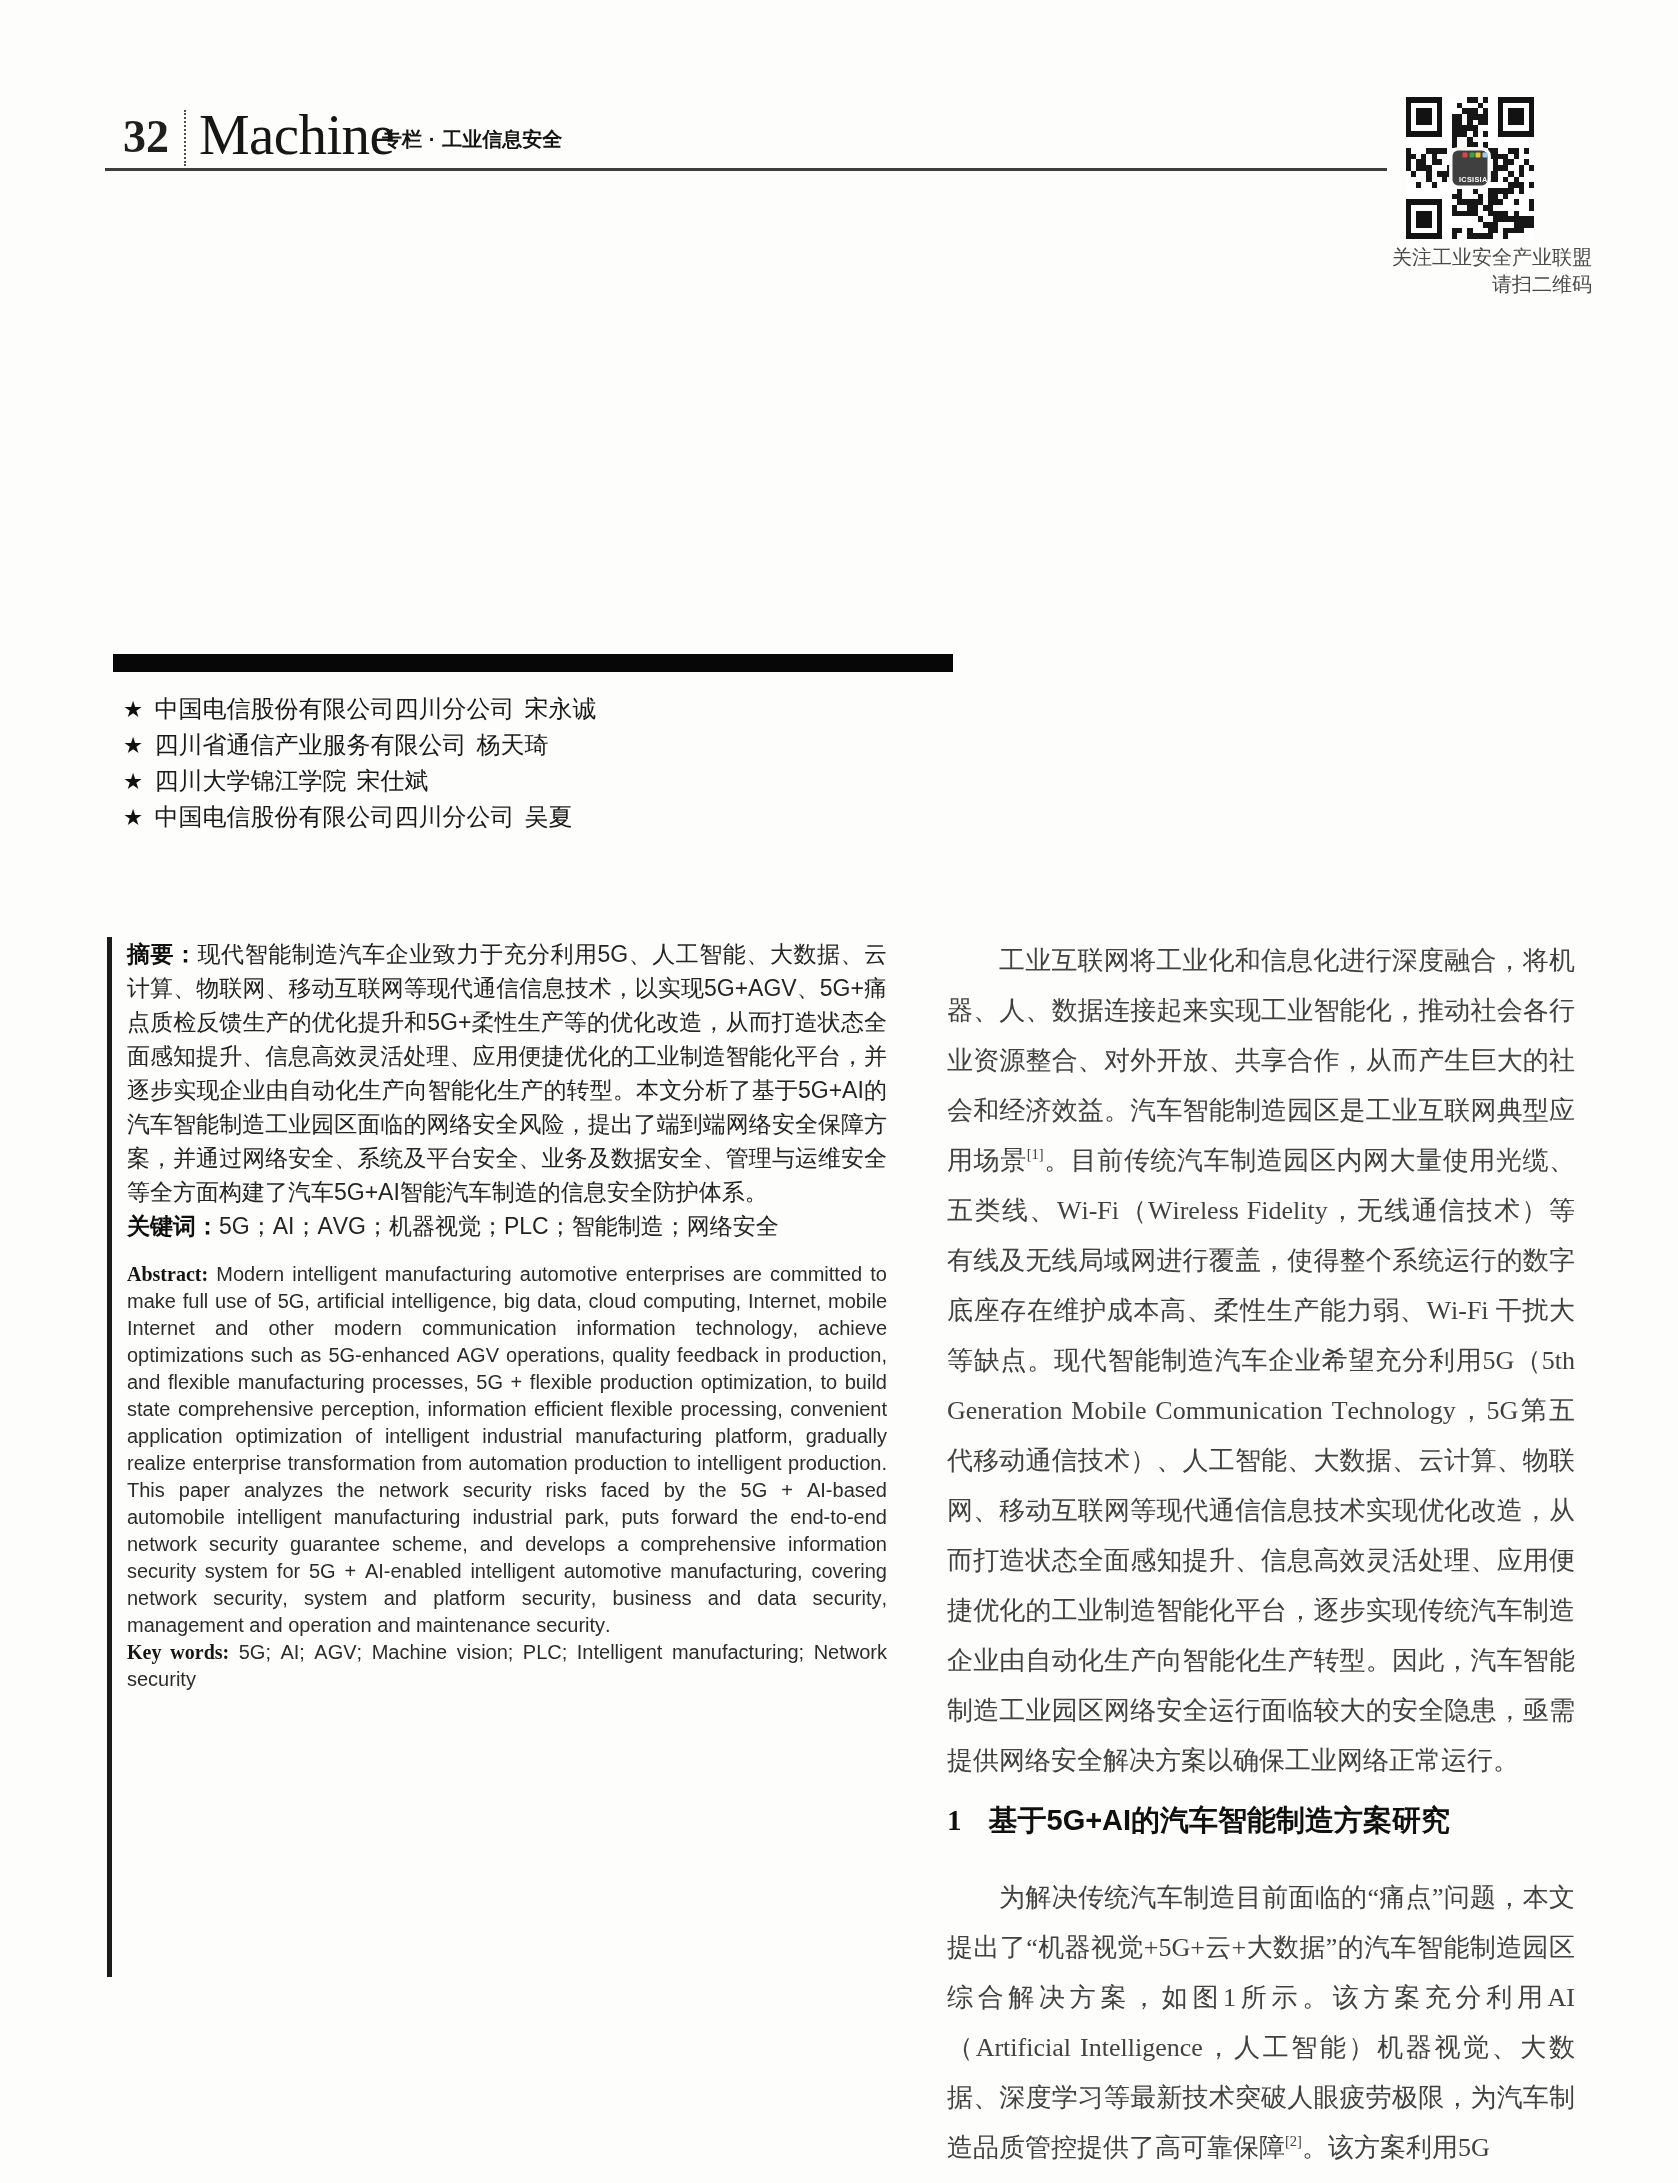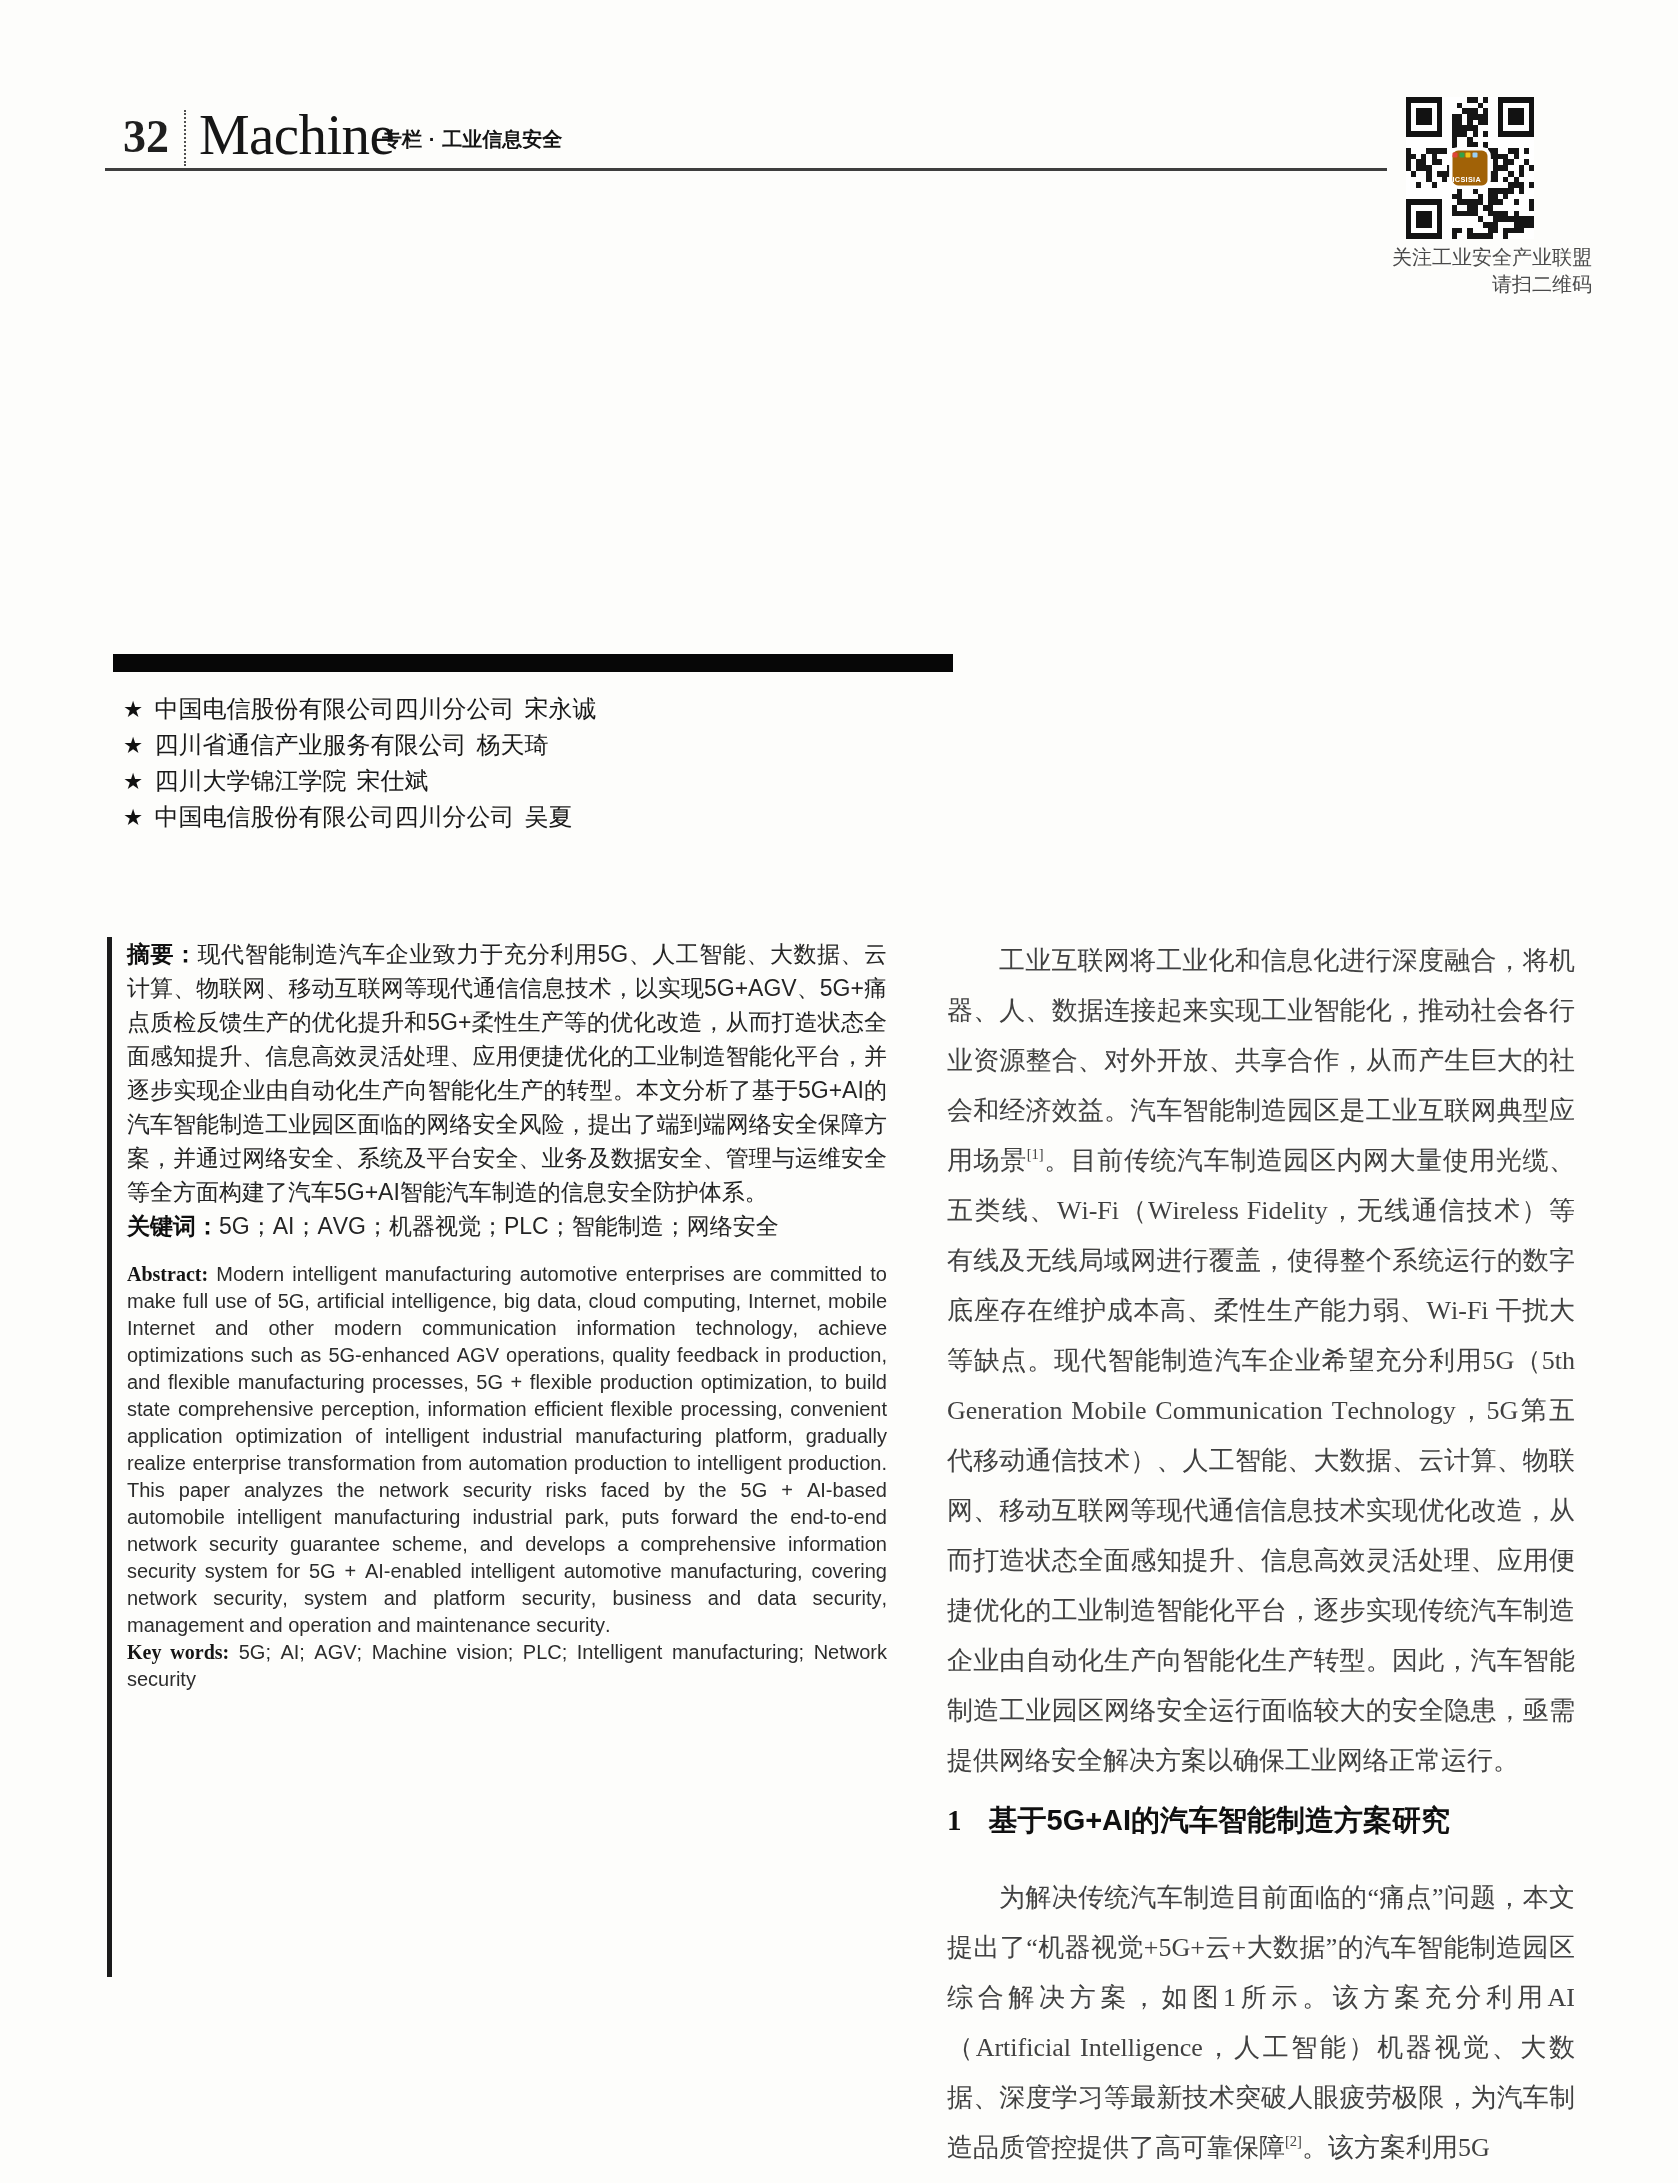--- a/index.html
+++ b/index.html
@@ -39,23 +39,23 @@
   .header-rule {
     position:absolute; left:105px; top:168px; width:1282px; height:2.8px;
     background:#3e3e3e;
   }
 
   
   .qr-wrap { position:absolute; left:1406px; top:97px; width:128px; height:142px; }
   .qr-wrap svg { width:100%; height:100%; display:block; }
   .qr-logo {
     position:absolute; left:50%; top:50%; transform:translate(-50%,-50%);
-    width:35px; height:35px; background:#a16207; border-radius:5.6px;
+    width:35px; height:35px; background:#404040; border-radius:5.6px;
     box-shadow:0 0 0 3.4px #fff;
-    display:flex; flex-direction:column; align-items:flex-start; justify-content:center;
+    display:flex; flex-direction:column; align-items:flex-end; justify-content:center;
     gap:17px;
   }
   .qr-logo .pinwheel { display:flex; gap:1.7px; }
   .qr-logo .pinwheel i { width:5px; height:5px; border-radius:1.1px; display:block; }
   .qr-logo .pw1{background:#e04438;} .qr-logo .pw2{background:#35a24a;}
   .qr-logo .pw3{background:#f2c21c;} .qr-logo .pw4{background:#9ad0f5;}
   .qr-logo .logo-text { color:#fff; font-size:7.3px; font-weight:700; letter-spacing:0.3px; }
   .qr-caption {
     position:absolute; left:1356px; top:244px; width:236px;
     text-align:right; color:#4a4a4a;

